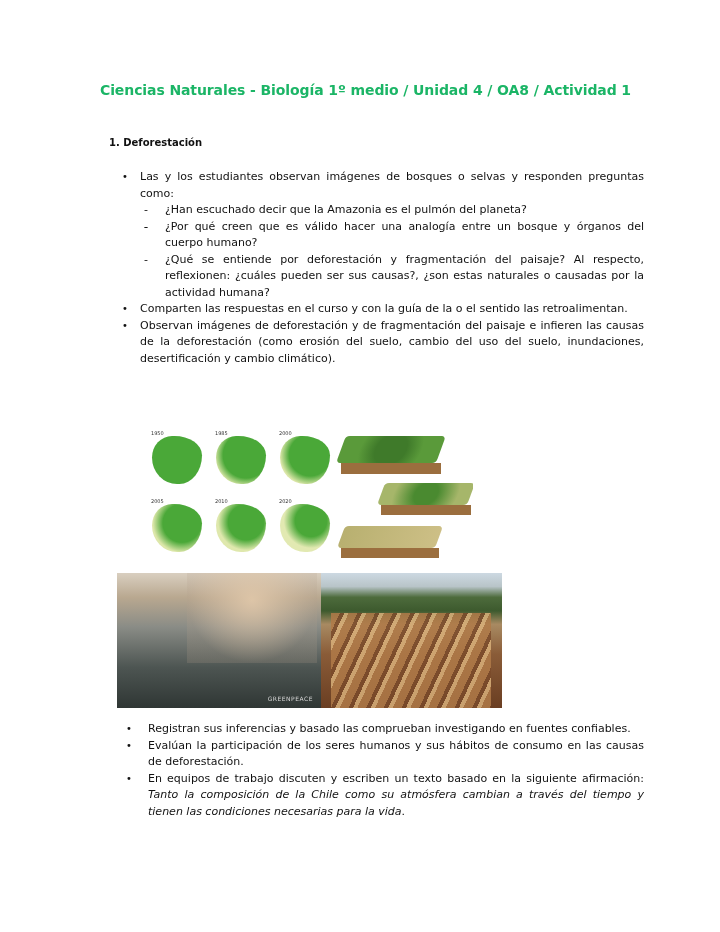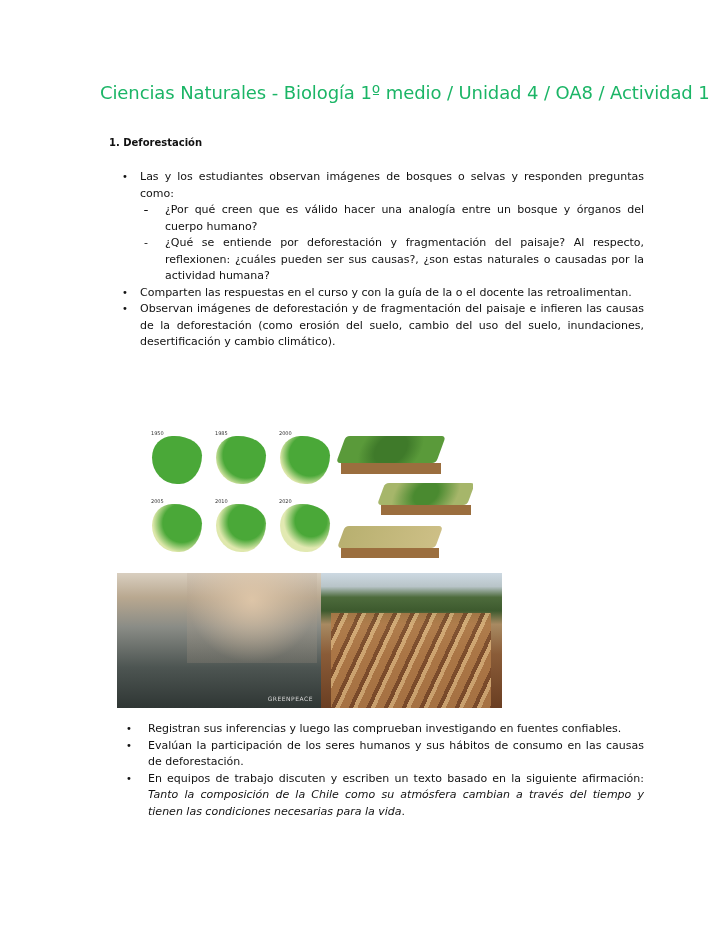--- a/index.html
+++ b/index.html
@@ -1,19 +1,19 @@
 <!DOCTYPE html>
 <html><head>
 <meta charset="utf-8">
 <style>
   html, body { margin: 0; padding: 0; background: #ffffff; }
   body { width: 720px; height: 932px; position: relative; overflow: hidden;
          font-family: "DejaVu Sans", sans-serif; color: #111; }
-  .title { position: absolute; left: 100px; top: 82px; font-size: 18px; color: #1bb566;
-           letter-spacing: -0.1px; white-space: nowrap; }
+  .title { position: absolute; left: 100px; top: 82px; font-size: 14px; color: #1bb566;
+           letter-spacing: -0.1px; white-space: nowrap; font-weight: bold; }
   .section-h { position: absolute; left: 109px; top: 137px; font-size: 10px; font-weight: bold; }
   .block { position: absolute; left: 122px; width: 522px; font-size: 11px; line-height: 16.5px; }
   .li { position: relative; padding-left: 18px; text-align: justify; }
   .li .bullet { position: absolute; left: 0; top: 0; font-size: 10px; }
   .sub { position: relative; padding-left: 43px; text-align: justify; }
   .sub .dash { position: absolute; left: 22px; top: 0; }
   .italic { font-style: italic; }
 
   .img { position: absolute; overflow: hidden; }
   
@@ -55,35 +55,36 @@
 
 <div class="section-h">1. Deforestación</div>
 
 <div class="block" style="top:169px;">
   <div class="li">
     <span class="bullet">•</span>
     <span>Las y los estudiantes observan imágenes de bosques o selvas y responden preguntas como:</span>
   </div>
   <div class="sub">
     <span class="dash">-</span>
+    <span>¿Han escuchado decir que la Amazonia es el pulmón del planeta?</span>
   </div>
   <div class="sub">
     <span class="dash">-</span>
   </div>
   <div class="sub">
     <span class="dash">-</span>
     <span>¿Por qué creen que es válido hacer una analogía entre un bosque y órganos del cuerpo humano?</span>
   </div>
   <div class="sub">
     <span class="dash">-</span>
     <span>¿Qué se entiende por deforestación y fragmentación del paisaje? Al respecto, reflexionen: ¿cuáles pueden ser sus causas?, ¿son estas naturales o causadas por la actividad humana?</span>
   </div>
   <div class="li">
     <span class="bullet">•</span>
-    <span>Comparten las respuestas en el curso y con la guía de la o el docente las retroalimentan.</span>
+    <span>Comparten las respuestas en el curso y con la guía de la o el sentido las retroalimentan.</span>
   </div>
   <div class="li">
     <span class="bullet">•</span>
     <span>Observan imágenes de deforestación y de fragmentación del paisaje e infieren las causas de la deforestación (como erosión del suelo, cambio del uso del suelo, inundaciones, desertificación y cambio climático).</span>
   </div>
 </div>
 
 <div class="img maps">
   <div class="map p1" style="left:0;top:0;">
       <div class="shape"></div>
@@ -130,21 +131,21 @@
   <div class="smoke"></div>
   <span class="wm">GREENPEACE</span>
 </div>
 <div class="img photo2">
   <div class="logs"></div>
 </div>
 
 <div class="block" style="top:721px; left:126px; width:518px;">
   <div class="li" style="padding-left:22px;">
     <span class="bullet">•</span>
-    <span>Registran sus inferencias y luego las comprueban investigando en fuentes confiables.</span>
+    <span>Registran sus inferencias y basado las comprueban investigando en fuentes confiables.</span>
   </div>
   <div class="li" style="padding-left:22px;">
     <span class="bullet">•</span>
     <span>Evalúan la participación de los seres humanos y sus hábitos de consumo en las causas de deforestación.</span>
   </div>
   <div class="li" style="padding-left:22px;">
     <span class="bullet">•</span>
     <span>En equipos de trabajo discuten y escriben un texto basado en la siguiente afirmación: </span><span class="italic">Tanto la composición de la Chile como su atmósfera cambian a través del tiempo y tienen las condiciones necesarias para la vida</span><span>.</span>
   </div>
 </div>

